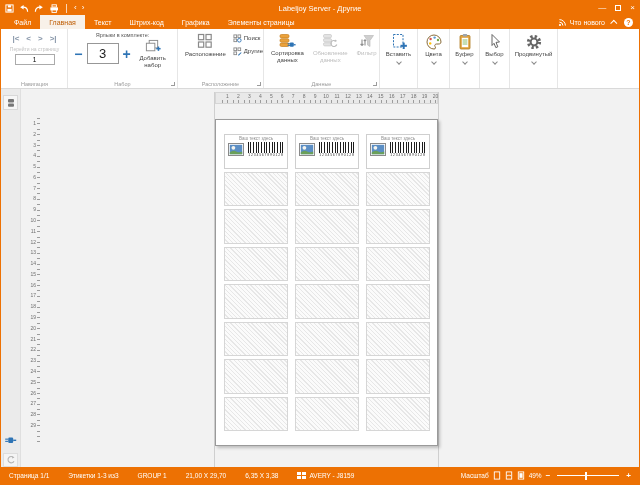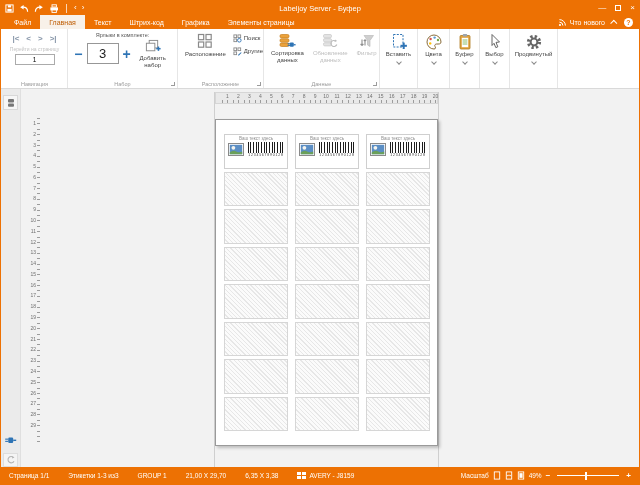--- a/index.html
+++ b/index.html
@@ -111,21 +111,21 @@
         <svg width="10" height="9" viewBox="0 0 10 9">
             <rect x="3" y="0.8" width="4.4" height="2.2" fill="none" stroke="#fff" stroke-width="0.9"></rect>
             <rect x="1.4" y="3.4" width="7.6" height="3" fill="#fff"></rect>
             <rect x="3" y="5.6" width="4.4" height="2.8" fill="none" stroke="#fff" stroke-width="0.9"></rect>
           </svg>
       </span>
       <span class="sep"></span>
       <span class="qbtn">‹</span>
       <span class="qbtn">›</span>
     </div>
-    <div class="wtitle">Labeljoy Server - Буфер</div>
+    <div class="wtitle">Labeljoy Server - Другие</div>
     <div class="winctl">
       <span>—</span>
       <span class="maxbox"></span>
       <span>×</span>
     </div>
   </div>
 
   <div class="tabrow">
     <div style="display:flex" id="tab-bar">
         <div class="tab">Файл</div>

